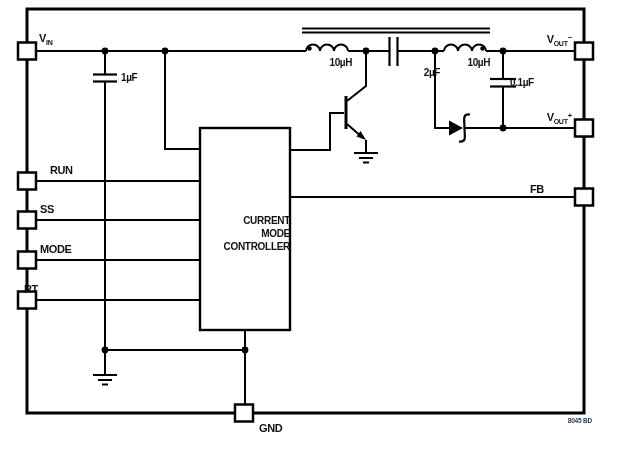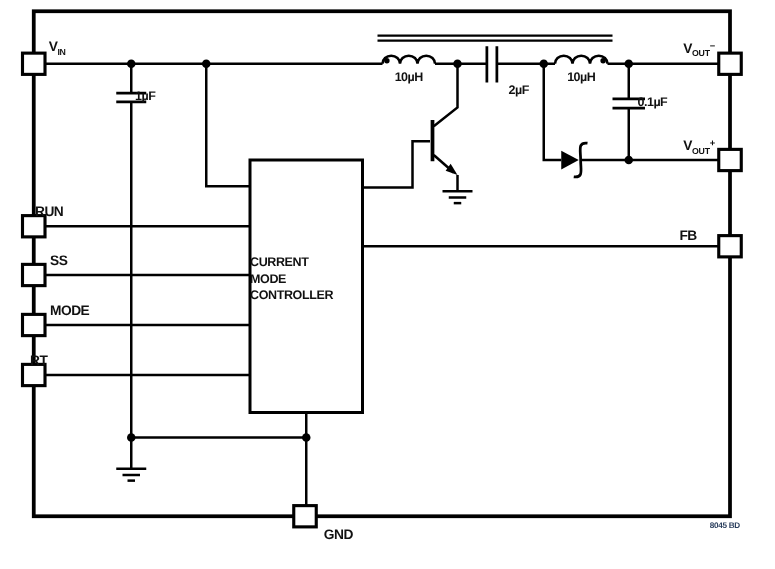--- a/index.html
+++ b/index.html
@@ -8,23 +8,23 @@
     font-family:"Liberation Sans", sans-serif;
   }
   .stage svg{position:absolute;left:0;top:0;}
   .lbl{
     position:absolute;color:#111111;font-weight:700;font-size:10px;
     letter-spacing:-0.4px;line-height:11px;white-space:nowrap;
   }
   .pinlbl{font-size:11px;}
   .sub{font-size:7px;position:relative;top:2.5px;letter-spacing:-0.2px;}
   .sup{font-size:7.5px;position:relative;top:-3.5px;letter-spacing:-0.2px;}
-  .ctr{text-align:center;}
+  .ctr{text-align:right;}
   .ctrl-text{
-    position:absolute;left:200px;top:204px;width:90px;text-align:left;
+    position:absolute;left:200px;top:214px;width:90px;text-align:right;
     font-size:10px;line-height:13px;font-weight:700;letter-spacing:-0.3px;
     color:#111111;white-space:pre-line;
   }
   .figcode{
     position:absolute;left:540px;top:417px;width:52px;text-align:right;
     font-size:6.5px;font-weight:700;letter-spacing:-0.2px;color:#2b3f5e;
   }
 </style>
 </head>
 <body>
@@ -143,33 +143,33 @@
       <rect x="18" y="291.5" width="18" height="17"></rect>
       <rect x="575" y="42.5" width="18" height="17"></rect>
       <rect x="575" y="119.5" width="18" height="17"></rect>
       <rect x="575" y="188.5" width="18" height="17"></rect>
       <rect x="235" y="404.5" width="18" height="17"></rect>
     </g>
   </svg>
 
   <div class="lbl pinlbl" style="left:39px;top:33px"><span>V</span><span class="sub">IN</span></div>
 
-  <div class="lbl pinlbl" style="left:28px;top:165px">RUN</div>
+  <div class="lbl pinlbl" style="left:50px;top:165px">RUN</div>
   <div class="lbl pinlbl" style="left:40px;top:204px">SS</div>
   <div class="lbl pinlbl" style="left:40px;top:244px">MODE</div>
   <div class="lbl pinlbl" style="left:24px;top:284px">RT</div>
   <div class="lbl pinlbl" style="left:259px;top:423px">GND</div>
 
   <div class="lbl pinlbl ctr" style="left:510px;top:34px;width:62px;text-align:right"><span>V</span><span class="sub">OUT</span><span class="sup">−</span></div>
 
   <div class="lbl pinlbl" style="left:510px;top:112px;width:62px;text-align:right"><span>V</span><span class="sub">OUT</span><span class="sup">+</span></div>
 
-  <div class="lbl pinlbl" style="left:530px;top:184px;width:41px;text-align:center">FB</div>
+  <div class="lbl pinlbl" style="left:530px;top:184px;width:41px;text-align:left">FB</div>
 
-  <div class="lbl" style="left:108px;top:72px">1µF</div>
+  <div class="lbl" style="left:121px;top:72px">1µF</div>
   <div class="lbl ctr" style="left:302px;top:57px;width:50px">10µH</div>
   <div class="lbl ctr" style="left:390px;top:67px;width:50px">2µF</div>
   <div class="lbl ctr" style="left:440px;top:57px;width:50px">10µH</div>
   <div class="lbl" style="left:510px;top:77px">0.1µF</div>
 
   <div class="ctrl-text">CURRENT
 MODE
 CONTROLLER</div>
 
   <div class="figcode">8045 BD</div>

